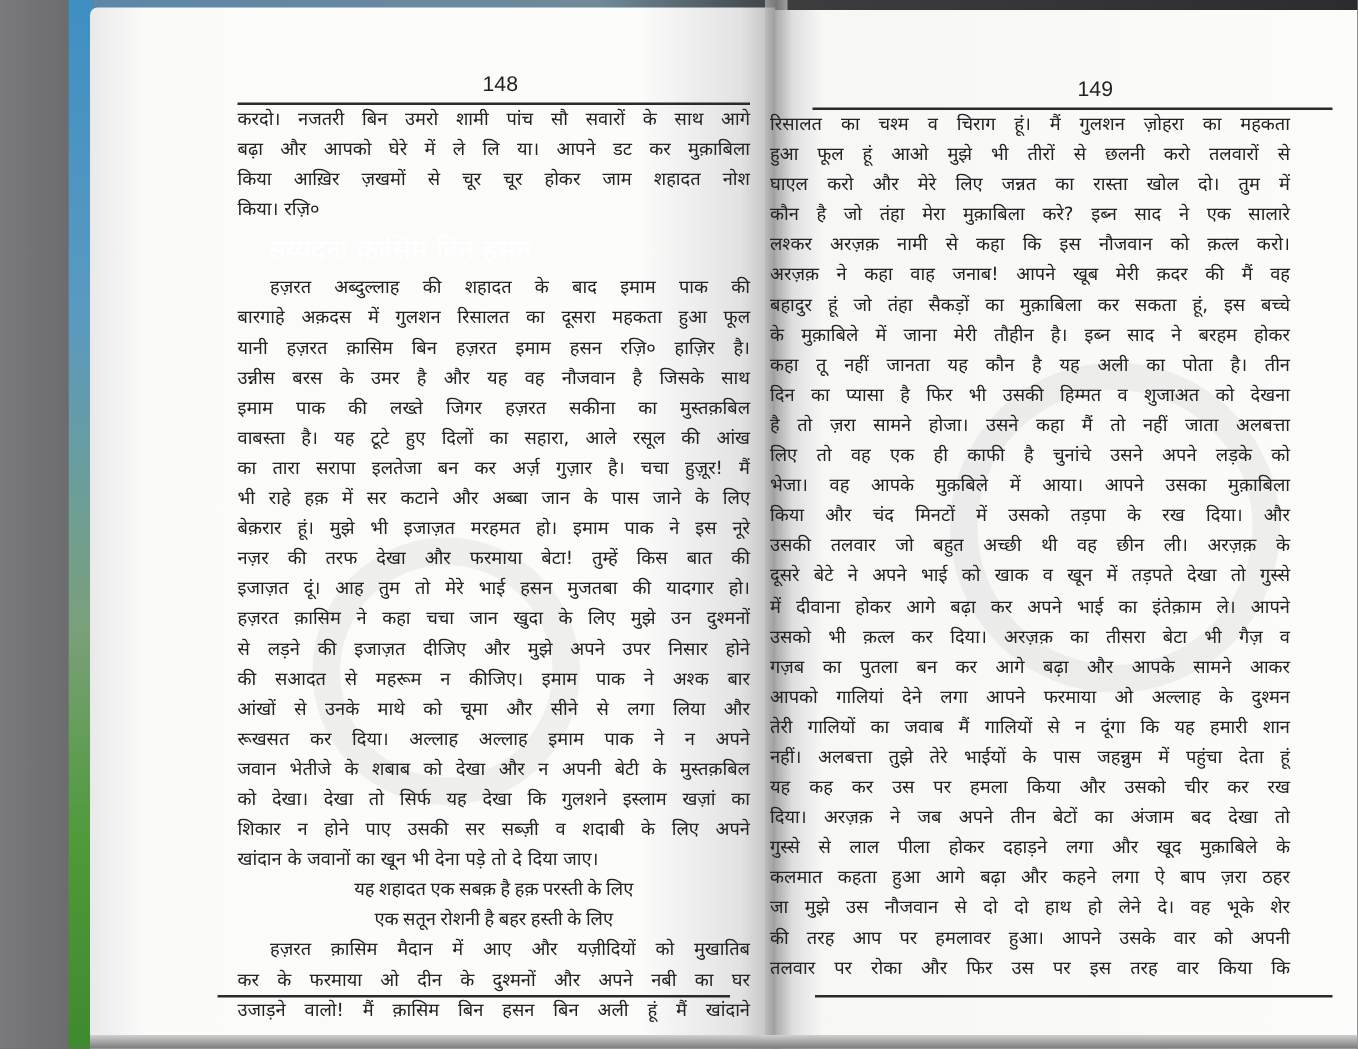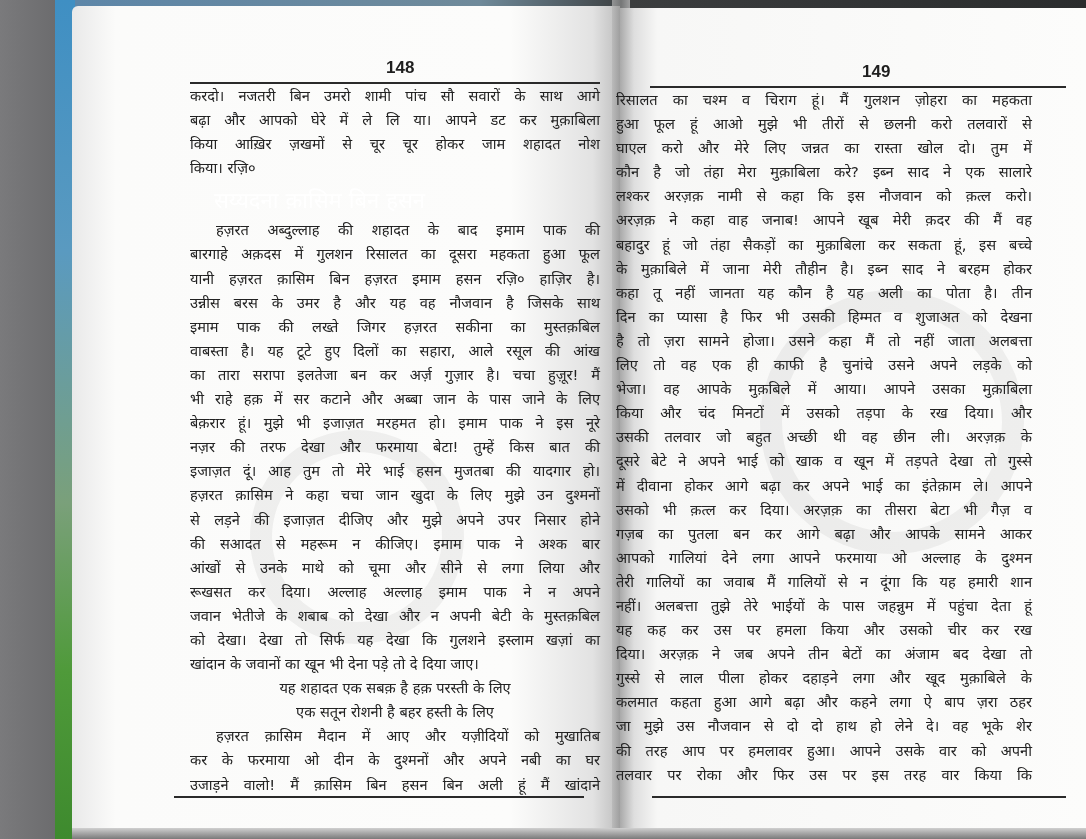--- a/index.html
+++ b/index.html
@@ -37,41 +37,41 @@
       position: absolute; left: 612px; top: 0; width: 18px; height: 839px;
       background: linear-gradient(90deg, #b5b5b5 0%, #8d8d8d 50%, #c9c9c9 100%);
       opacity: 0.7;
     }
     .bottom-shadow {
       position: absolute; left: 72px; top: 828px; width: 1014px; height: 11px;
       background: linear-gradient(180deg, #d0d0d0 0%, #7a7a7a 100%);
     }
     .page-num {
       position: absolute; font-family: "Liberation Sans", sans-serif;
-      font-weight: bold; font-size: 17px; color: #1f1f1f;
+      font-weight: normal; font-size: 17px; color: #1f1f1f;
     }
     .rule {
       position: absolute; height: 2px; background: #2a2a2a;
     }
     .textblock {
       position: absolute;
       font-family: "DejaVu Sans", sans-serif;
       font-size: 14.6px;
       line-height: 24.1px;
       color: #222;
     }
     .line {
       display: block;
       white-space: nowrap;
       text-align: justify;
       text-align-last: justify;
       height: 24.1px;
     }
     .line.last { text-align-last: left; }
-    .line.center { text-align: right; text-align-last: center; }
+    .line.center { text-align: right; text-align-last: center; font-family: Liberation Serif, serif; }
     .line.indent { padding-left: 26px; }
     .line.heading {
       font-size: 22px; line-height: 34px; height: 34px;
       padding-left: 24px; text-align-last: left;
       color: #ffffff;
     }
     .watermark {
       position: absolute; border-radius: 50%;
       border: 22px solid rgba(150,150,150,0.12);
       pointer-events: none;
@@ -107,20 +107,21 @@
   <span class="line">बेक़रार हूं। मुझे भी इजाज़त मरहमत हो। इमाम पाक ने इस नूरे</span>
   <span class="line">नज़र की तरफ देखा और फरमाया बेटा! तुम्हें किस बात की</span>
   <span class="line">इजाज़त दूं। आह तुम तो मेरे भाई हसन मुजतबा की यादगार हो।</span>
   <span class="line">हज़रत क़ासिम ने कहा चचा जान खुदा के लिए मुझे उन दुश्मनों</span>
   <span class="line">से लड़ने की इजाज़त दीजिए और मुझे अपने उपर निसार होने</span>
   <span class="line">की सआदत से महरूम न कीजिए। इमाम पाक ने अश्क बार</span>
   <span class="line">आंखों से उनके माथे को चूमा और सीने से लगा लिया और</span>
   <span class="line">रूखसत कर दिया। अल्लाह अल्लाह इमाम पाक ने न अपने</span>
   <span class="line">जवान भेतीजे के शबाब को देखा और न अपनी बेटी के मुस्तक़बिल</span>
   <span class="line">को देखा। देखा तो सिर्फ यह देखा कि गुलशने इस्लाम खज़ां का</span>
+  <span class="line">शिकार न होने पाए उसकी सर सब्ज़ी व शदाबी के लिए अपने</span>
   <span class="line last">खांदान के जवानों का खून भी देना पड़े तो दे दिया जाए।</span>
   <span class="line center">यह शहादत एक सबक़ है हक़ परस्ती के लिए</span>
   <span class="line center">एक सतून रोशनी है बहर हस्ती के लिए</span>
   <span class="line indent">हज़रत क़ासिम मैदान में आए और यज़ीदियों को मुखातिब</span>
   <span class="line">कर के फरमाया ओ दीन के दुश्मनों और अपने नबी का घर</span>
   <span class="line">उजाड़ने वालो! मैं क़ासिम बिन हसन बिन अली हूं मैं खांदाने</span>
 </div>
 <div class="rule" style="left:174px; top:796px; width:410px; height:1.5px;"></div>
 
 <div class="gutter"></div>

